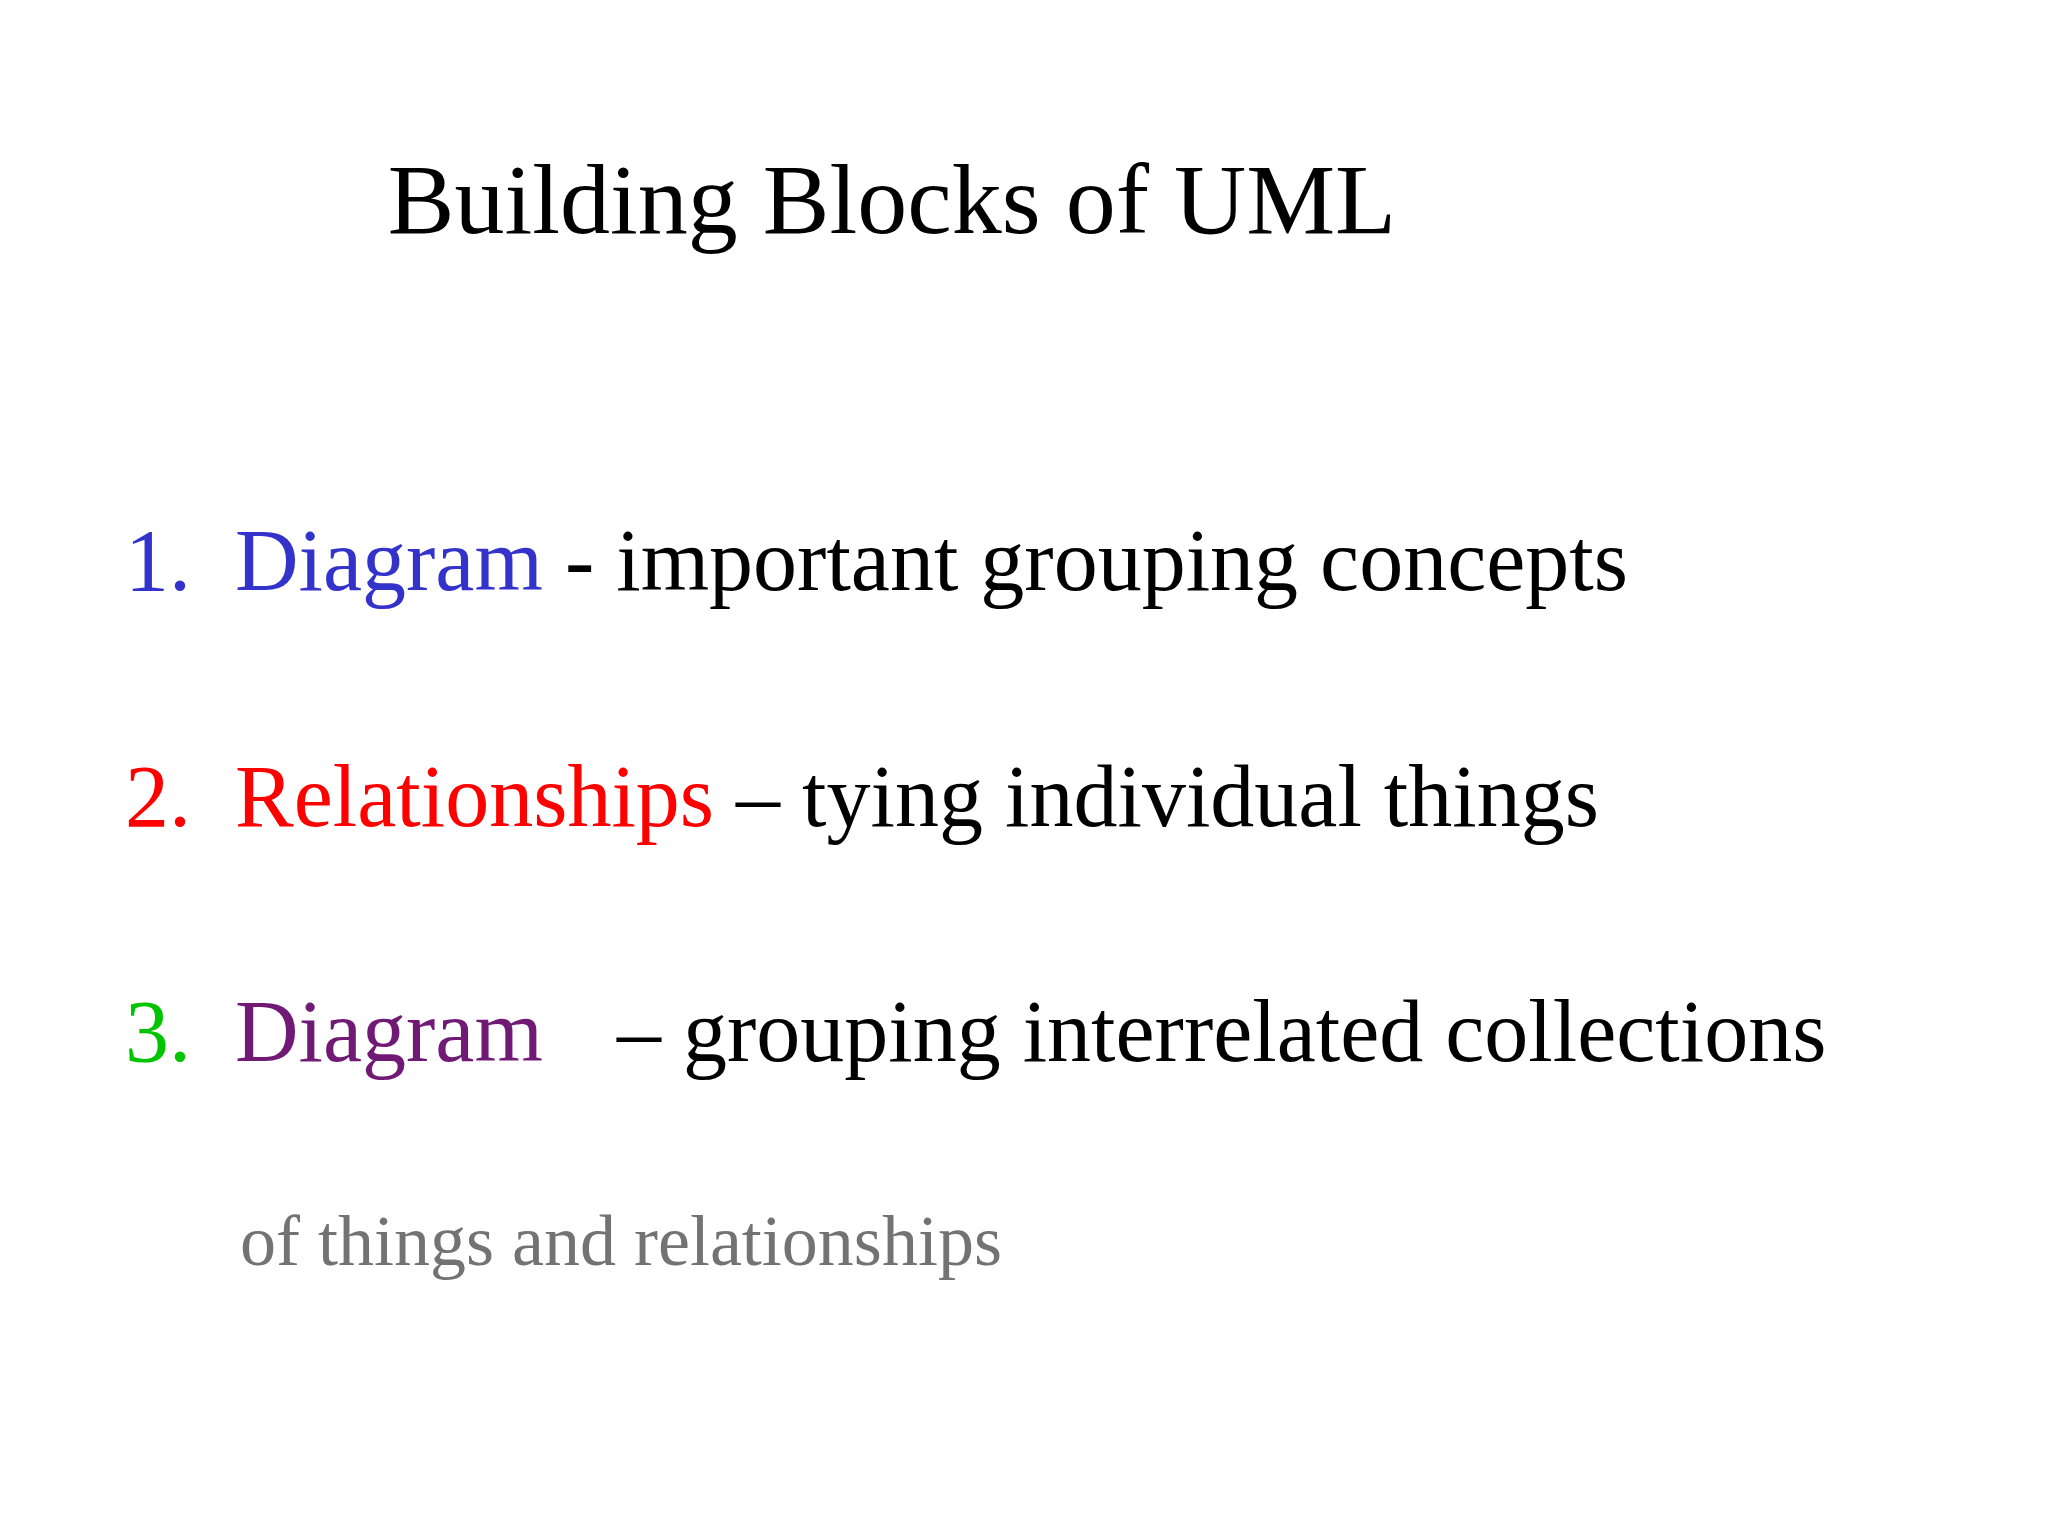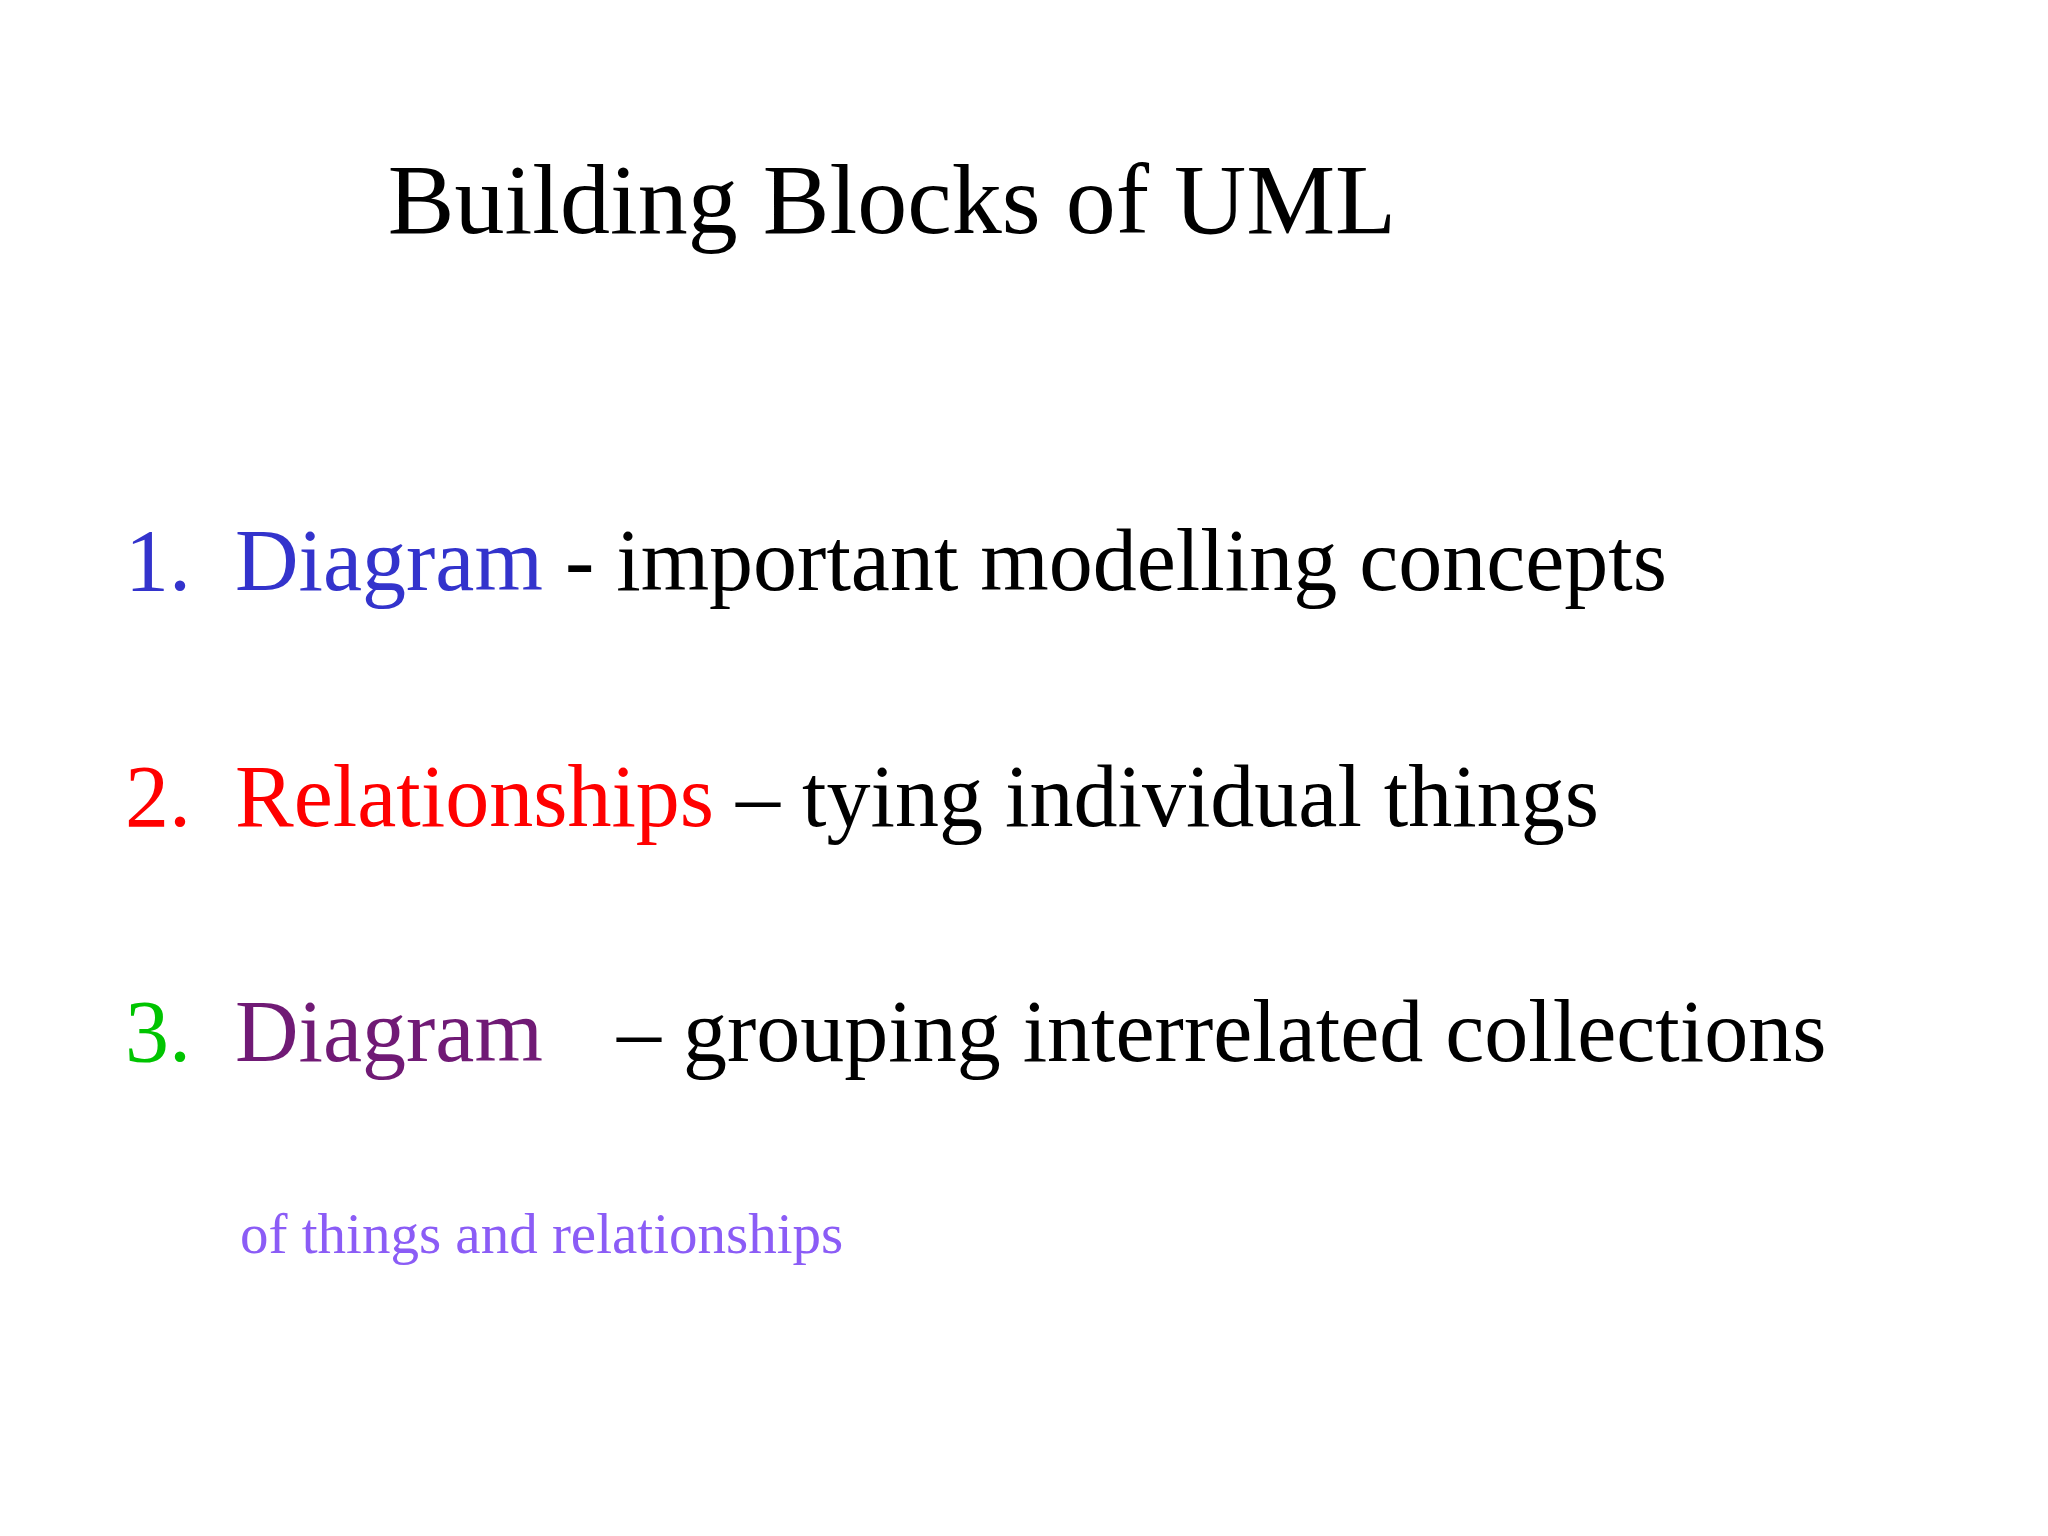--- a/index.html
+++ b/index.html
@@ -43,35 +43,35 @@
     width: 110px;
   }
   .rest { color: #000000; }
   .gap-1 { margin-left: 22px; }
   .gap-2 { margin-left: 22px; }
   .gap-3 { margin-left: 74px; }
   .continuation {
     position: absolute;
     left: 240px;
     top: 1205px;
-    font-size: 57px;
+    font-size: 72px;
     line-height: 1;
     white-space: nowrap;
-    color: #8b5cf6;
+    color: #737373;
   }
 </style>
 </head>
 <body>
 
 <div class="slide">
 
   <h1 class="title">Building Blocks of UML</h1>
 
   <div class="item item-1">
-    <span class="num" style="color: rgb(51, 51, 204);">1.</span><span class="kw" style="color: rgb(51, 51, 204);">Diagram</span><span class="rest gap-1">- important modelling concepts</span>
+    <span class="num" style="color: rgb(51, 51, 204);">1.</span><span class="kw" style="color: rgb(51, 51, 204);">Diagram</span><span class="rest gap-1">- important grouping concepts</span>
   </div>
 
   <div class="item item-2">
     <span class="num" style="color: rgb(255, 0, 0);">2.</span><span class="kw" style="color: rgb(255, 0, 0);">Relationships</span><span class="rest gap-2">– tying individual things</span>
   </div>
 
   <div class="item item-3">
     <span class="num" style="color: rgb(0, 196, 0);">3.</span><span class="kw" style="color: #701a75;">Diagram</span><span class="rest gap-3">– grouping interrelated collections</span>
   </div>
 

